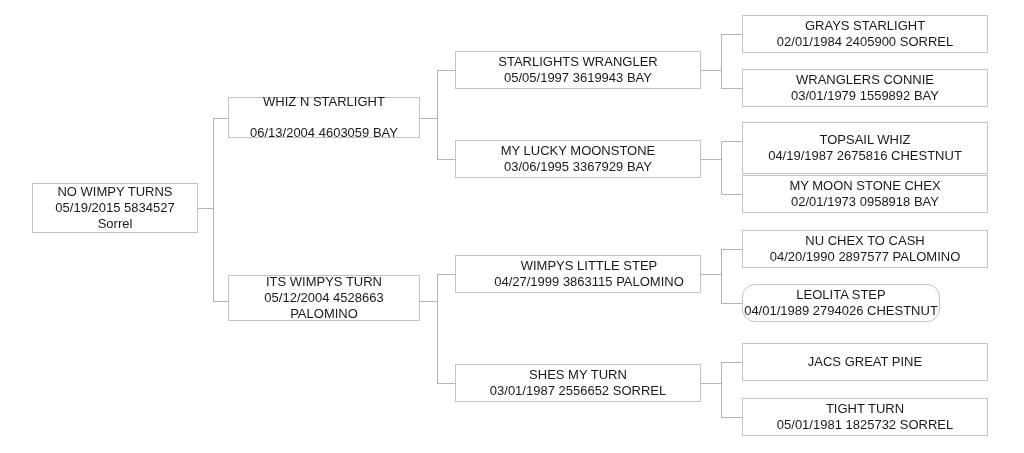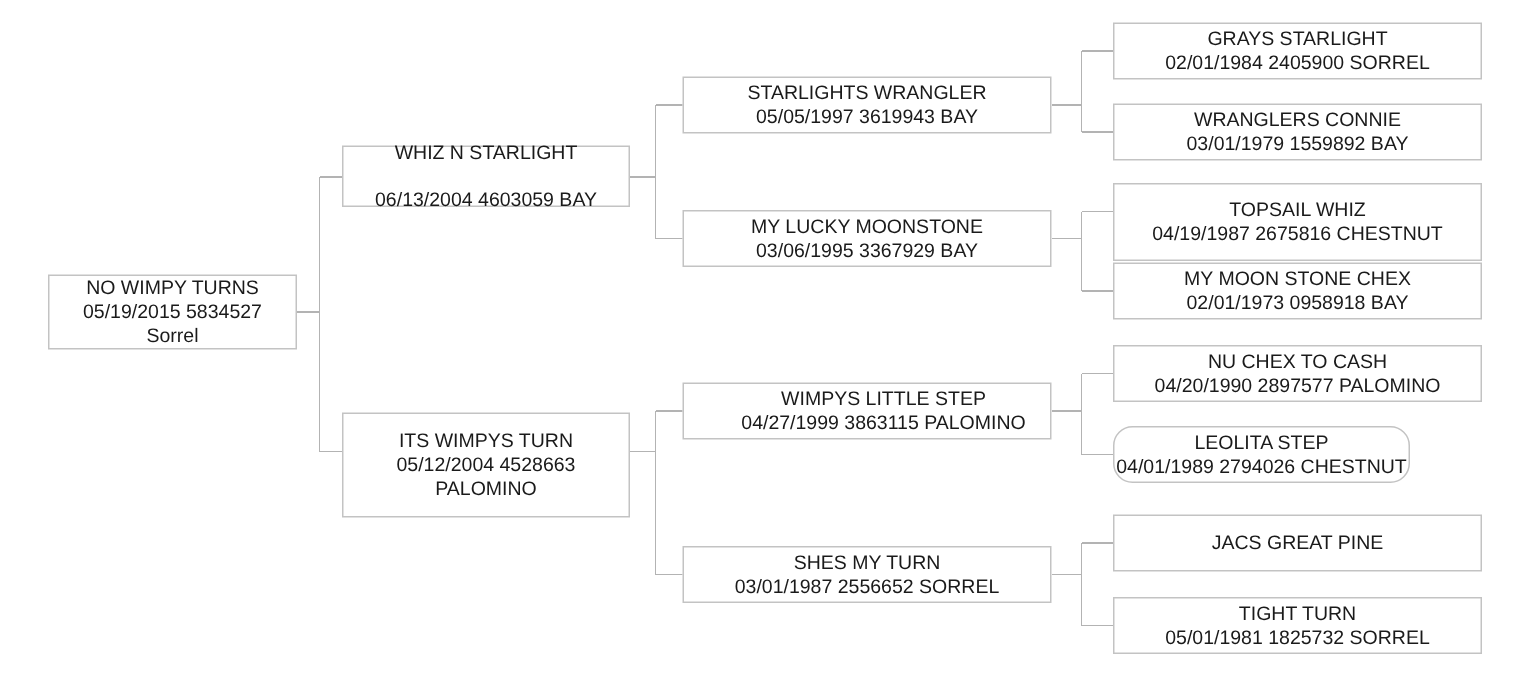--- a/index.html
+++ b/index.html
@@ -39,21 +39,21 @@
   #connector-svg path {
     fill: none;
     stroke: #b3b3b3;
     stroke-width: 1;
     shape-rendering: crispEdges;
   }
   
   #node-root { left: 32px;  top: 183px; width: 166px; height: 50px; }
   
   #node-sire { left: 228px; top: 97px;  width: 192px; height: 41px; gap: 15px; }
-  #node-dam  { left: 228px; top: 275px; width: 192px; height: 70px; }
+  #node-dam  { left: 228px; top: 275px; width: 192px; height: 46px; }
   
   #node-ss   { left: 455px; top: 51px;  width: 246px; height: 38px; }
   #node-sd   { left: 455px; top: 140px; width: 246px; height: 38px; }
   #node-ds   { left: 455px; top: 255px; width: 246px; height: 38px; padding-left: 24px; }
   #node-dd   { left: 455px; top: 364px; width: 246px; height: 38px; }
   
   #node-sss  { left: 742px; top: 15px;  width: 246px; height: 38px; }
   #node-ssd  { left: 742px; top: 69px;  width: 246px; height: 38px; }
   #node-sds  { left: 742px; top: 122px; width: 246px; height: 52px; }
   #node-sdd  { left: 742px; top: 175px; width: 246px; height: 38px; }

